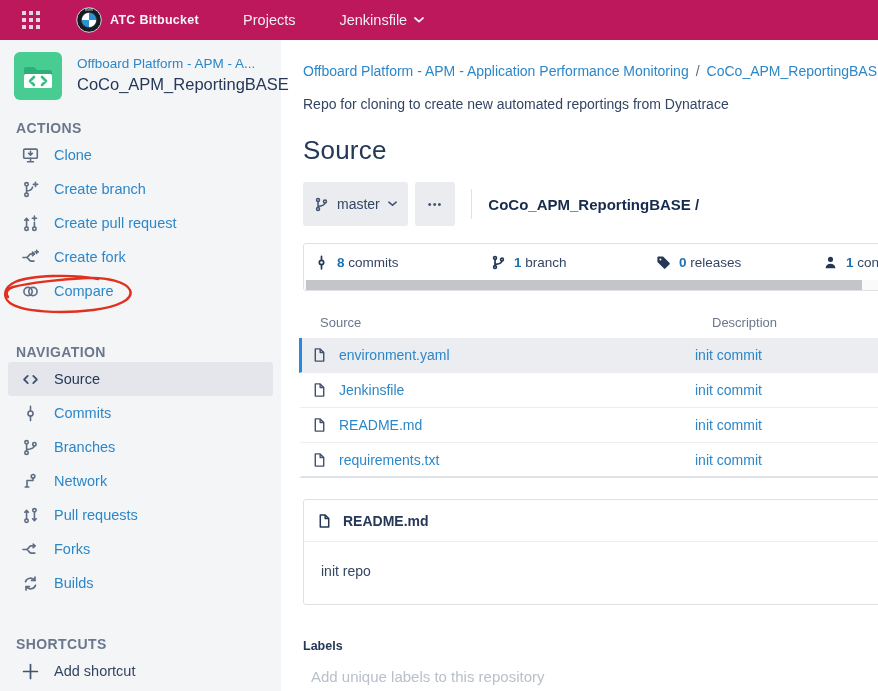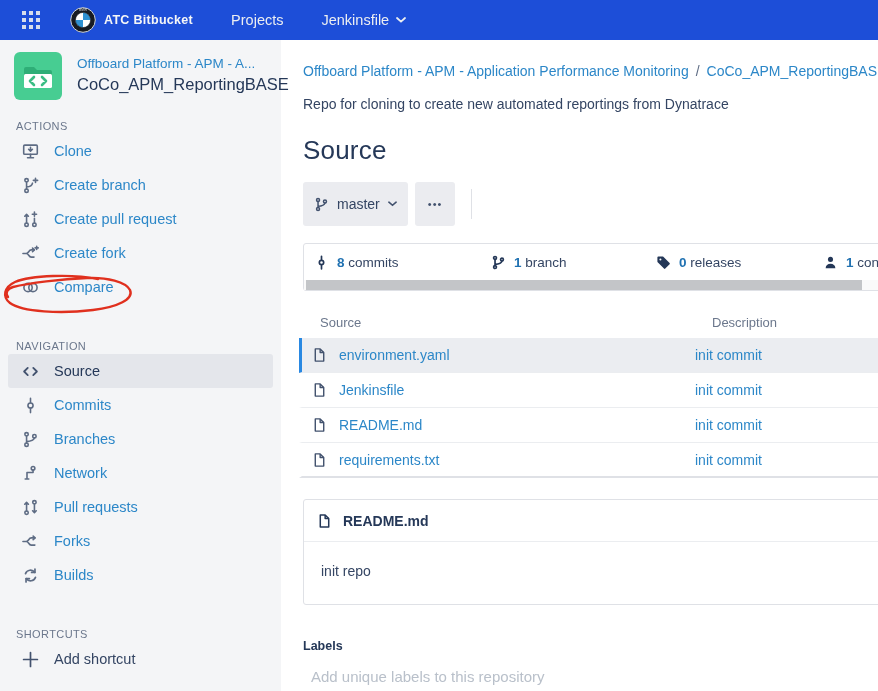--- a/index.html
+++ b/index.html
@@ -1,37 +1,37 @@
 <!DOCTYPE html>
 <html><head>
 <meta charset="utf-8">
 <style>
   * { margin:0; padding:0; box-sizing:border-box; }
   html,body { width:878px; height:691px; overflow:hidden; background:#fff;
               font-family:"Liberation Sans", sans-serif; }
 
   
-  .topnav { height:40px; background:#1d4ed8; display:flex; align-items:center;
-            padding-left:20px; gap:24px; }
+  .topnav { height:40px; background:#be185d; display:flex; align-items:center;
+            padding-left:20px; gap:30px; }
   .grid-btn { width:22px; height:22px; display:flex; align-items:center; justify-content:center; cursor:pointer; }
   .brand { display:flex; align-items:center; gap:8px; margin-left:4px; }
   .brand-name { color:#f5f6f7; font-size:12.5px; font-weight:bold; letter-spacing:.3px; }
   .nav-item { color:#eceef1; font-size:14.5px; margin-left:14px; display:flex; align-items:center; gap:7px; cursor:pointer; }
 
   
   .app { display:flex; height:651px; }
 
   
   .sidebar { width:281px; background:#f4f5f7; padding:12px 8px 0 8px; position:relative; flex:0 0 281px; }
   .repo-head { display:flex; gap:15px; padding-left:6px; margin-bottom:6px; }
   .avatar { width:48px; height:48px; border-radius:6px; background:#47cd92; position:relative; flex:0 0 48px; }
   .repo-titles { padding-top:4px; min-width:0; }
   .proj-link { color:#2c87c8; font-size:13.5px; white-space:nowrap; cursor:pointer; display:block; }
   .repo-name { color:#253858; font-size:16.5px; margin-top:4px; white-space:nowrap; }
-  .sec-title { color:#6b778c; font-size:11px; letter-spacing:.4px; margin:36px 0 2px 8px; }
+  .sec-title { color:#6b778c; font-size:14px; letter-spacing:.4px; margin:36px 0 2px 8px;font-weight:bold; }
   .sec-title.first { margin-top:20px; }
   .side-item { height:34px; display:flex; align-items:center; gap:14px; padding-left:12px;
                font-size:14.5px; color:#2c87c8; cursor:pointer; border-radius:3px; }
   .side-item .ic { width:20px; display:flex; justify-content:center; flex:0 0 20px; }
   .side-item.selected { background:#e4e6eb; color:#253858; }
   .side-item.dark { color:#344563; }
   .settings { margin-top:14px; }
   .annotation { position:absolute; left:1px; top:231px; pointer-events:none; }
 
   
@@ -322,20 +322,21 @@
       </span>
       <span>master</span>
       <span>
         <svg width="9" height="6" viewBox="0 0 10 6">
                 <path d="M1 1l4 3.4L9 1" fill="none" stroke="#42526e" stroke-width="1.8" stroke-linecap="round"></path>
               </svg>
       </span>
     </button>
     <button class="btn more">•••</button>
     <div class="toolbar-divider"></div>
+    <div class="path">CoCo_APM_ReportingBASE /</div>
   </div>
 
   <div class="stats-card">
     <div class="stats-row">
       <div class="stat">
         <span>
           <svg width="15" height="15" viewBox="0 0 16 16" fill="none" stroke="#243757" stroke-width="1.8" stroke-linecap="round">
             <path d="M8 1.3v3.6M8 11.1v3.6"></path>
                   <circle cx="8" cy="8" r="2.3"></circle>
           </svg>

